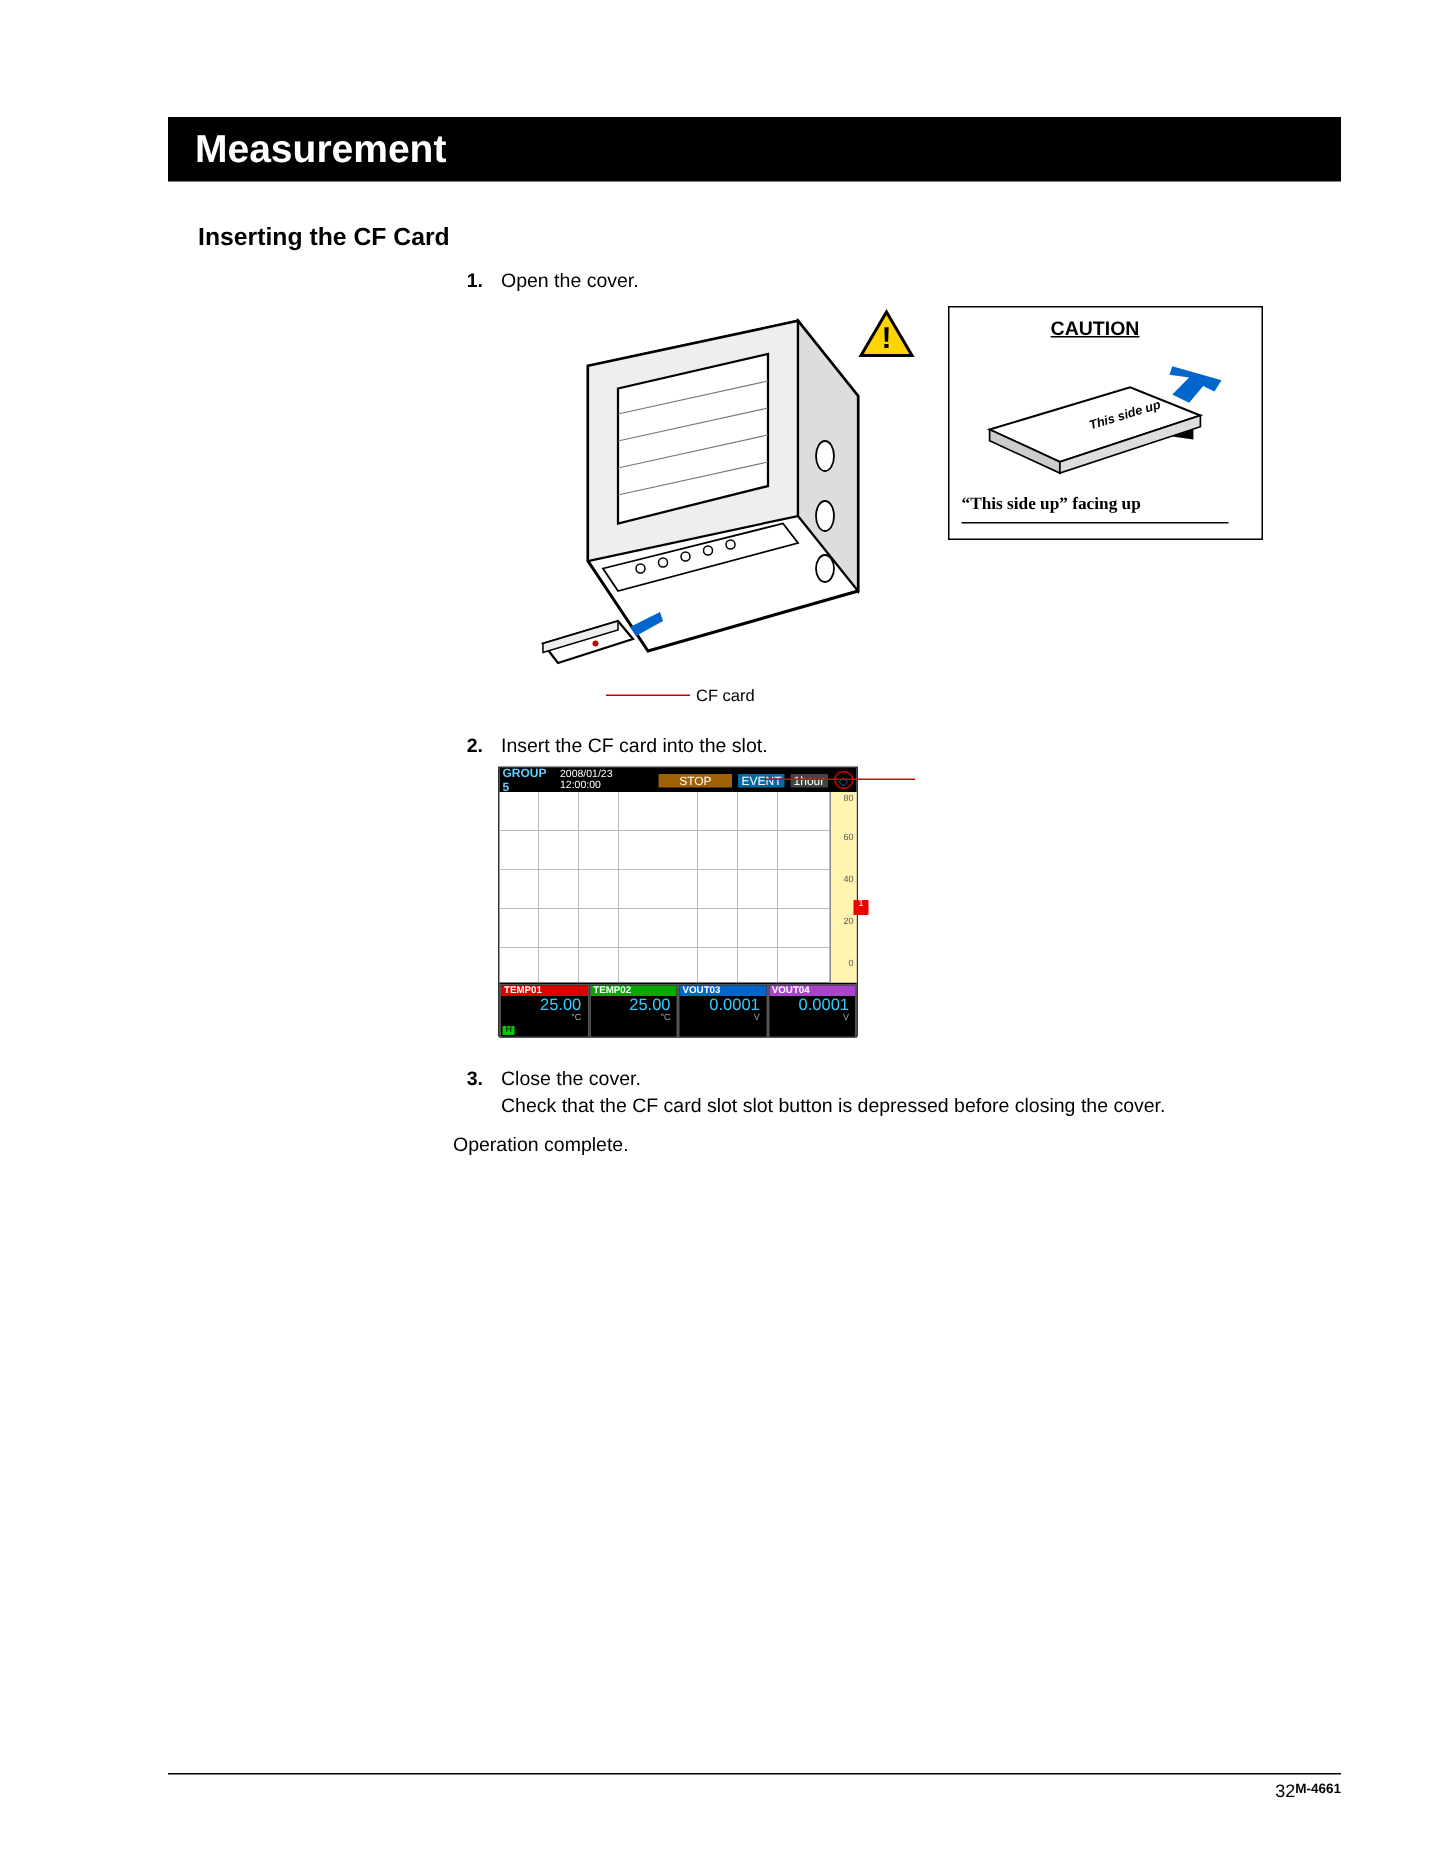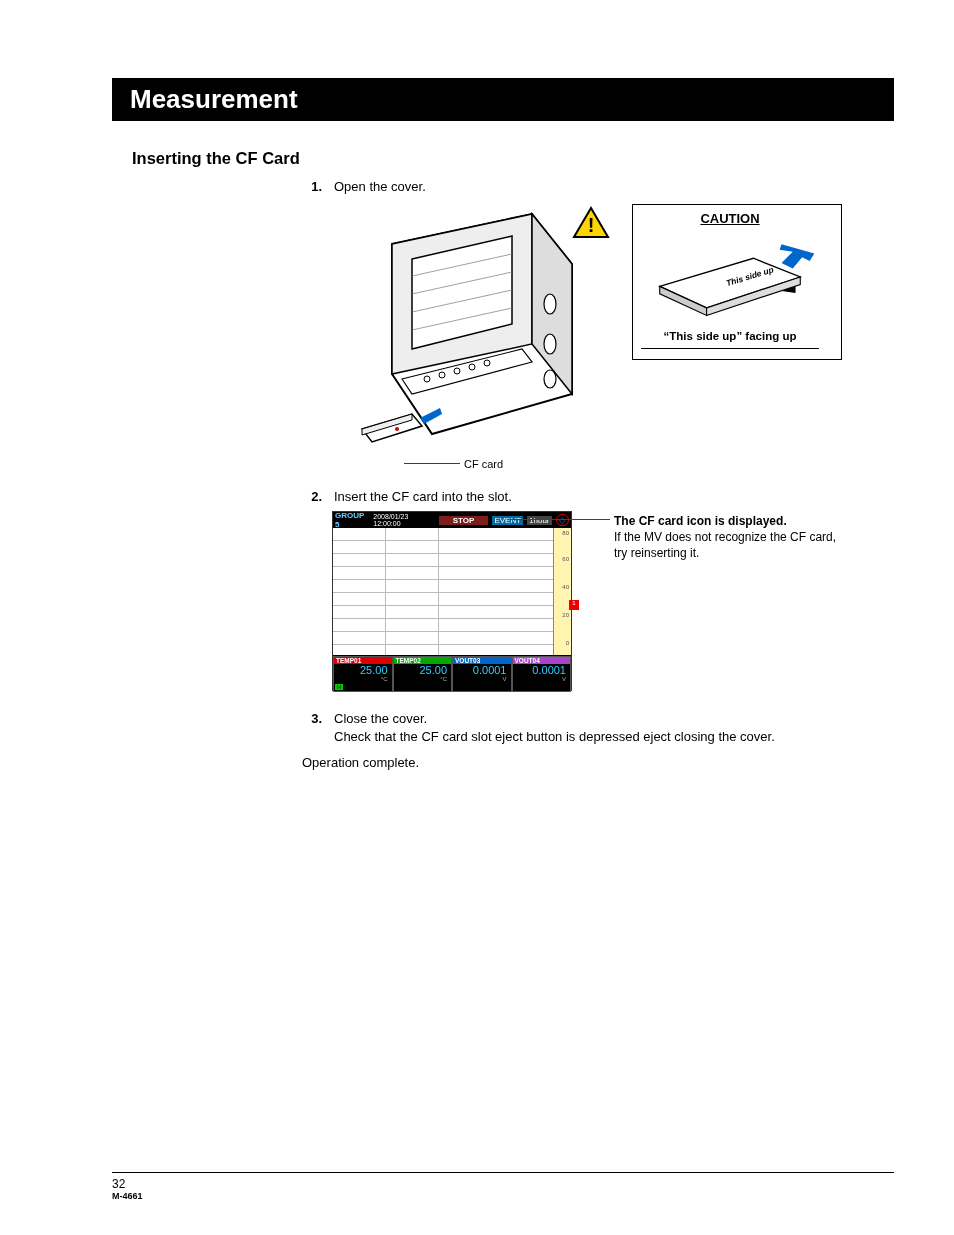--- a/index.html
+++ b/index.html
@@ -72,22 +72,23 @@
     margin-bottom: 6px;
   }
   .cf-card-iso {
     width: 100%;
     height: 90px;
     position: relative;
   }
   .caution-sub {
     font-size: 11.5px;
     font-weight: bold;
-    text-align: center;
+    text-align: left;
     margin-top: 8px;
+    font-family: Liberation Serif, serif;
   }
   .hr-line {
     border: none;
     border-top: 1px solid #000;
     margin-top: 6px;
   }
   .cf-label {
     position: absolute;
     left: 132px; bottom: 4px;
     font-size: 11px;
@@ -122,21 +123,21 @@
     background: #000;
     color: #fff;
     height: 16px;
     display: flex;
     align-items: center;
     padding: 0 2px;
     gap: 4px;
   }
   .screen-top .grp { color: #6cf; font-weight: bold; }
   .screen-top .ts { font-size: 7px; }
-  .screen-top .stop { background:#7f1d1d; padding:0 14px;font-weight:bold; }
+  .screen-top .stop { background:#a16207; padding:0 14px; }
   .screen-top .ev { background:#0369a1; padding:0 2px; }
   .screen-top .int { background:#444; padding:0 2px; }
   .screen-top .cficon {
     width: 14px; height: 12px;
     border: 1px solid #d00;
     border-radius: 6px;
     display: flex; align-items: center; justify-content: center;
     color: #26c; font-size: 8px;
   }
   .screen-grid {
@@ -212,21 +213,20 @@
   .footer {
     position: absolute;
     bottom: 34px;
     left: 112px;
     right: 60px;
     border-top: 1px solid #000;
     padding-top: 4px;
     display: flex;
     justify-content: flex-end;
     font-size: 12px;
-    flex-direction: column;
   }
   .footer .docnum { font-size: 9px; font-weight: bold; }
 </style>
 </head>
 <body>
 
 <div class="title-bar">
   <span>Measurement</span>
 </div>
 
@@ -343,31 +343,27 @@
           <div class="unit">V</div>
         </div>
         <div class="rd rd4">
           <div class="lbl">VOUT04</div>
           <div class="val">0.0001</div>
           <div class="unit">V</div>
         </div>
       </div>
     </div>
     <div class="leader-line"></div>
-    <div class="annot">
-      <div class="bold">The CF card icon is displayed.</div>
-      <div>If the MV does not recognize the CF card, try reinserting it.</div>
-    </div>
   </div>
 
   <div class="step-row">
     <div class="step-num">3.</div>
     <div class="step-text">
       <span>Close the cover.</span><br>
-      <span>Check that the CF card slot eject button is depressed eject closing the cover.</span>
+      <span>Check that the CF card slot slot button is depressed before closing the cover.</span>
     </div>
   </div>
 
 </div>
 
 <div class="final">Operation complete.</div>
 
 <div class="footer">
   <span>32</span>
   <span class="docnum">M-4661</span>

